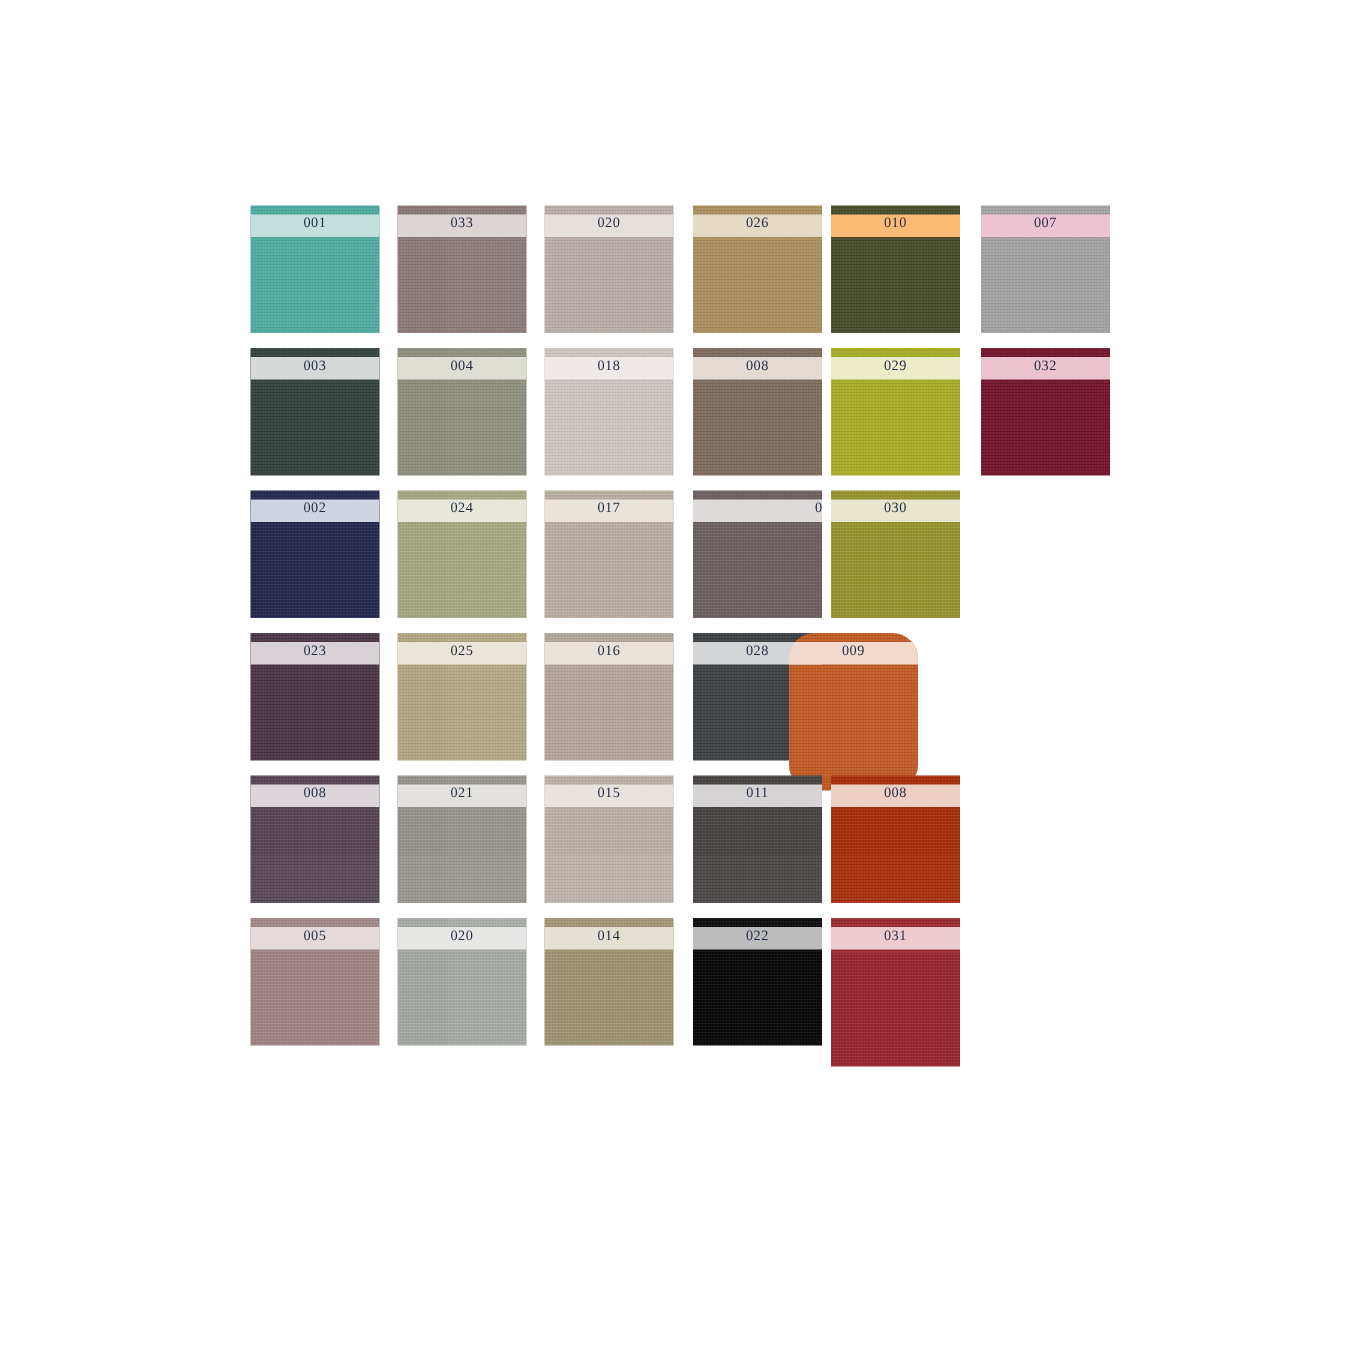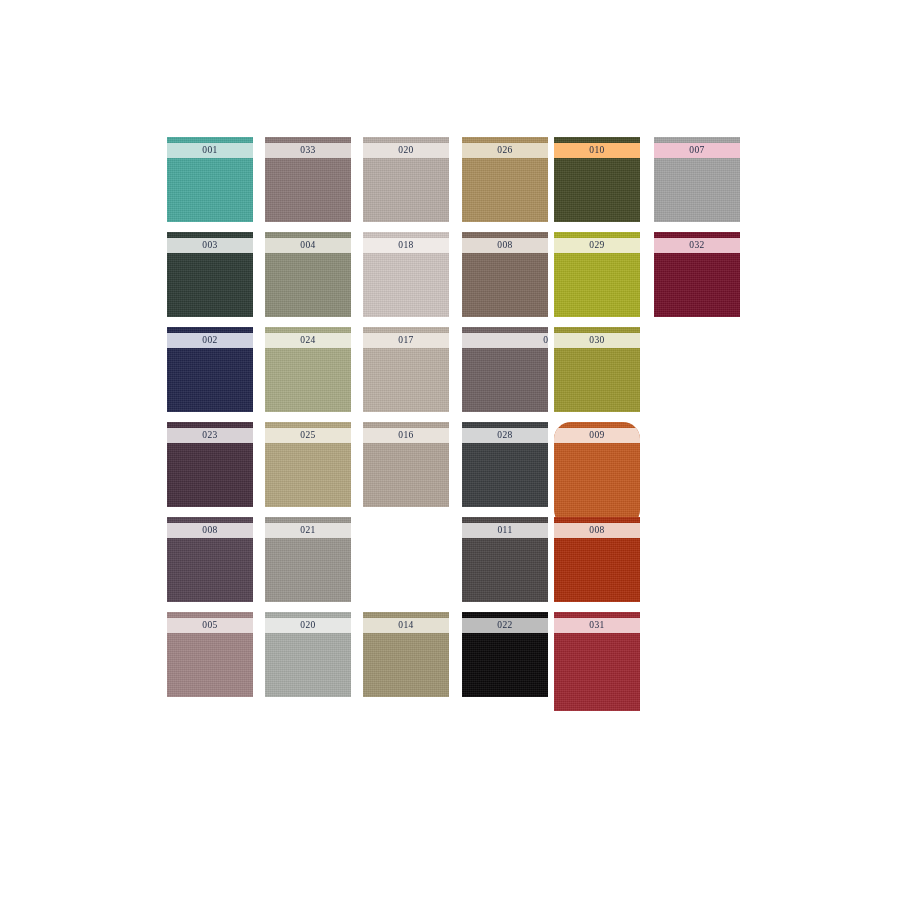--- a/index.html
+++ b/index.html
@@ -153,32 +153,36 @@
       <div class="label-band" style="background: rgb(234, 229, 214); top: 6px; height: 15px; line-height: 15px; width: 86px; color: rgb(31, 42, 68);"><span class="code">025</span></div>
     </div>
     <div class="swatch" style="left: 363px; top: 422px; width: 86px; height: 85px; background: rgb(177, 164, 152);">
       <div class="texture"></div>
       <div class="label-band" style="background: rgb(232, 226, 219); top: 6px; height: 15px; line-height: 15px; width: 86px; color: rgb(31, 42, 68);"><span class="code">016</span></div>
     </div>
     <div class="swatch" style="left: 462px; top: 422px; width: 86px; height: 85px; background: rgb(60, 63, 66);">
       <div class="texture"></div>
       <div class="label-band" style="background: rgb(212, 213, 214); top: 6px; height: 15px; line-height: 15px; width: 86px; color: rgb(31, 42, 68);"><span class="code">028</span></div>
     </div>
-    <div class="swatch" style="left: 554px; top: 422px; width: 86px; height: 105px; background: rgb(194, 90, 34); border-radius: 17px;">
+    <div class="swatch" style="left: 526px; top: 422px; width: 86px; height: 105px; background: rgb(194, 90, 34); border-radius: 17px;">
       <div class="texture"></div>
       <div class="label-band" style="background: rgb(243, 217, 204); top: 6px; height: 15px; line-height: 15px; width: 86px; color: rgb(31, 42, 68);"><span class="code">009</span></div>
     </div>
     <div class="swatch" style="left: 167px; top: 517px; width: 86px; height: 85px; background: rgb(85, 68, 82);">
       <div class="texture"></div>
       <div class="label-band" style="background: rgb(220, 214, 218); top: 6px; height: 15px; line-height: 15px; width: 86px; color: rgb(31, 42, 68);"><span class="code">008</span></div>
     </div>
     <div class="swatch" style="left: 265px; top: 517px; width: 86px; height: 85px; background: rgb(154, 150, 143);">
       <div class="texture"></div>
       <div class="label-band" style="background: rgb(227, 225, 222); top: 6px; height: 15px; line-height: 15px; width: 86px; color: rgb(31, 42, 68);"><span class="code">021</span></div>
     </div>
+    <div class="swatch" style="left: 363px; top: 517px; width: 86px; height: 85px; background: rgb(189, 177, 170);">
+      <div class="texture"></div>
+      <div class="label-band" style="background: rgb(233, 227, 223); top: 6px; height: 15px; line-height: 15px; width: 86px; color: rgb(31, 42, 68);"><span class="code">015</span></div>
+    </div>
     <div class="swatch" style="left: 462px; top: 517px; width: 86px; height: 85px; background: rgb(75, 70, 70);">
       <div class="texture"></div>
       <div class="label-band" style="background: rgb(214, 212, 212); top: 6px; height: 15px; line-height: 15px; width: 86px; color: rgb(31, 42, 68);"><span class="code">011</span></div>
     </div>
     <div class="swatch" style="left: 554px; top: 517px; width: 86px; height: 85px; background: rgb(169, 46, 12);">
       <div class="texture"></div>
       <div class="label-band" style="background: rgb(238, 207, 195); top: 6px; height: 15px; line-height: 15px; width: 86px; color: rgb(31, 42, 68);"><span class="code">008</span></div>
     </div>
     <div class="swatch" style="left: 167px; top: 612px; width: 86px; height: 85px; background: rgb(160, 132, 133);">
       <div class="texture"></div>

